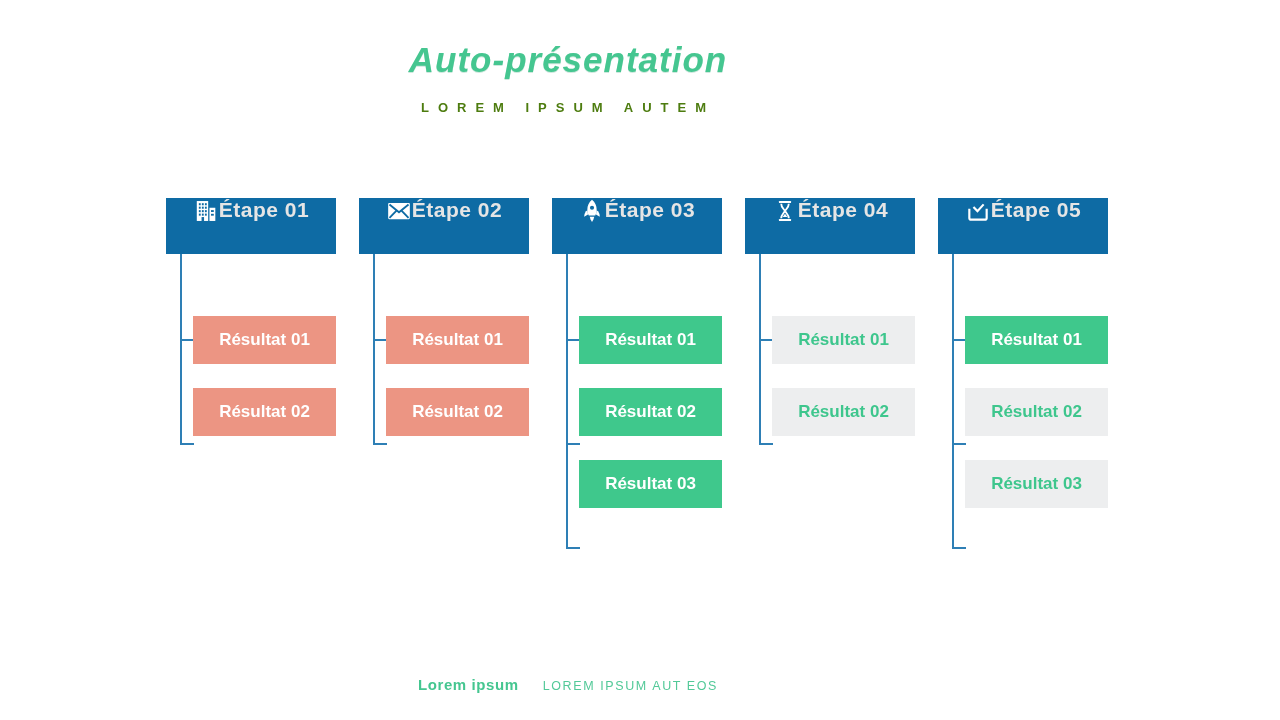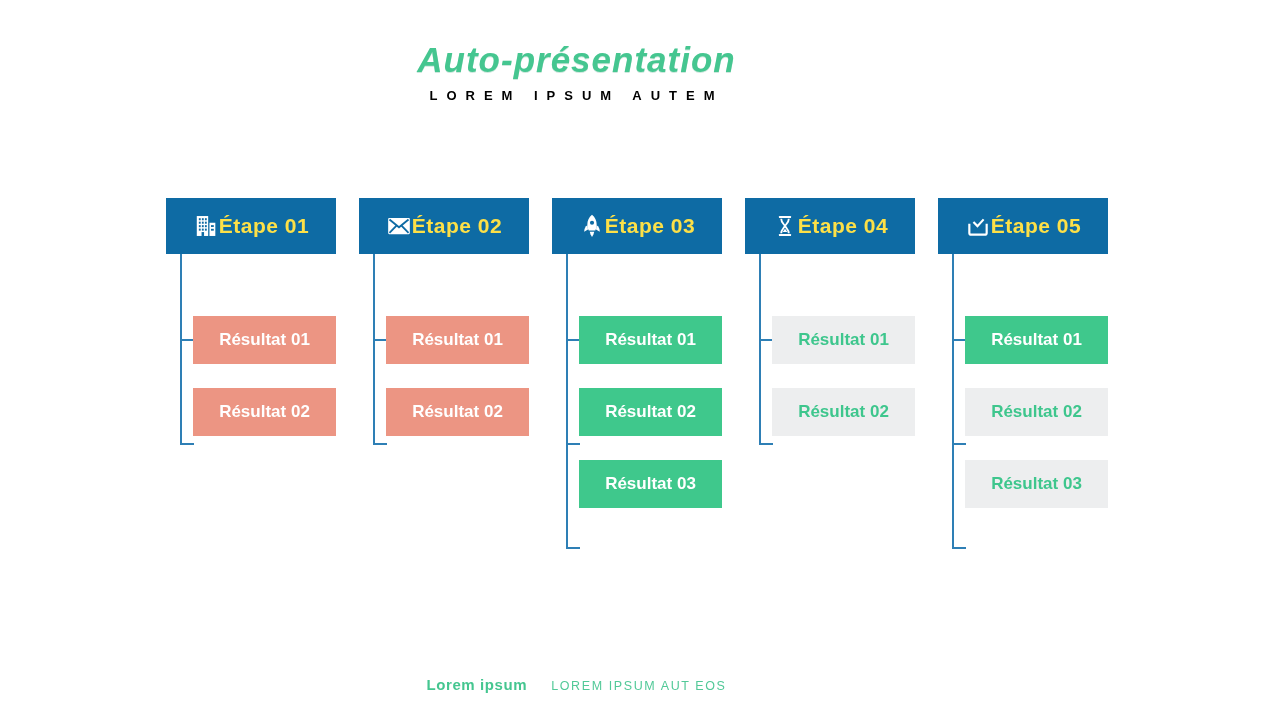--- a/index.html
+++ b/index.html
@@ -1,28 +1,28 @@
 <!DOCTYPE html>
 <html><head>
 <meta charset="utf-8">
 <style>
   html,body{margin:0;padding:0;background:#ffffff;}
   body{width:1280px;height:720px;overflow:hidden;font-family:"Liberation Sans",sans-serif;}
-  .slide{position:relative;width:1136px;height:720px;background:#ffffff;padding-left:17px;}
+  .slide{position:relative;width:1136px;height:720px;background:#ffffff;}
 
   
   .title-block{position:absolute;top:40px;left:0;width:100%;text-align:center;}
   .title{margin:0;font-size:35px;font-weight:800;font-style:italic;color:#45C690;
          letter-spacing:1px;text-shadow:0 1px 0 rgba(60,160,120,.25);}
-  .subtitle{margin-top:8px;font-size:13px;font-weight:700;color:#000000;letter-spacing:9px;}
+  .subtitle{margin-top:20px;font-size:13px;font-weight:700;color:#4d7c0f;letter-spacing:9px;}
 
   
   .diagram{position:absolute;left:166px;top:198px;display:flex;gap:23px;}
   .col{position:relative;width:170px;}
-  .hdr{height:56px;background:#0E6BA4;color:#fde047;display:flex;align-items:center;
+  .hdr{height:56px;background:#0E6BA4;color:#e5e5e5;display:flex;
        justify-content:center;font-weight:700;font-size:21px;letter-spacing:.5px;cursor:default;}
   .icn{display:flex;flex:0 0 auto;}
   .icn svg{width:26px;height:26px;display:block;}
 
   .vline{position:absolute;left:14px;top:56px;width:2px;background:#2E7FB5;}
   .v2{height:190px;} .v3{height:294px;}
   .stub{position:absolute;left:14px;width:14px;height:2px;background:#2E7FB5;}
   .st1{top:141px;} .st2{top:245px;} .st3{top:349px;}
 
   .res{position:relative;margin-left:27px;width:143px;height:48px;display:flex;

